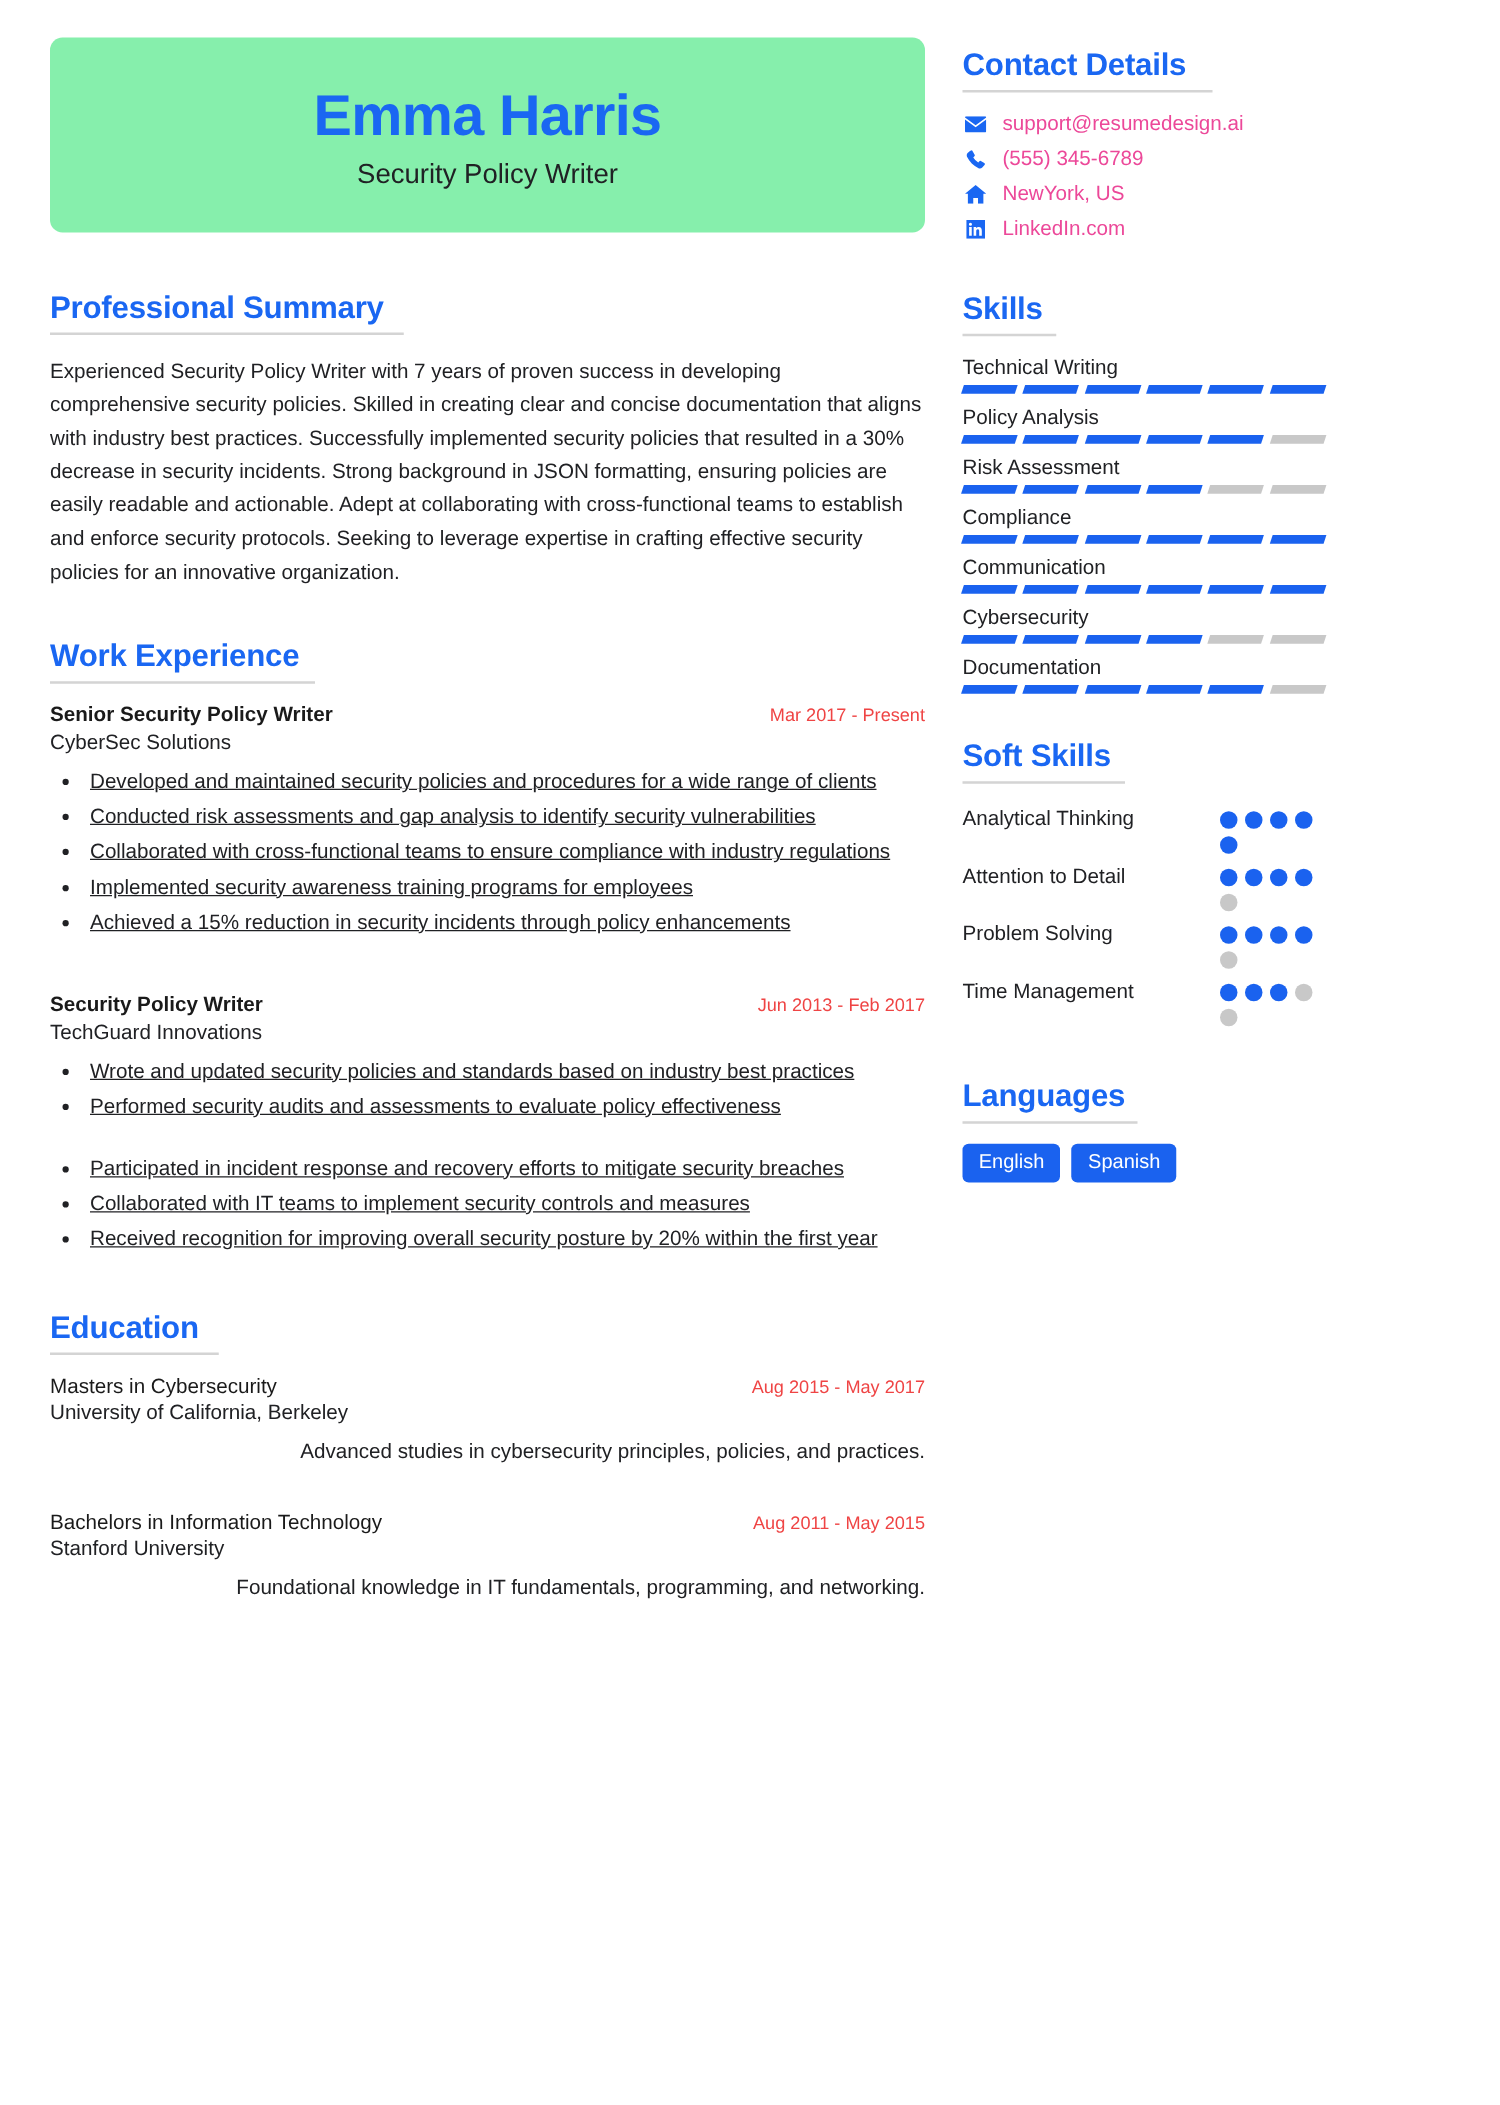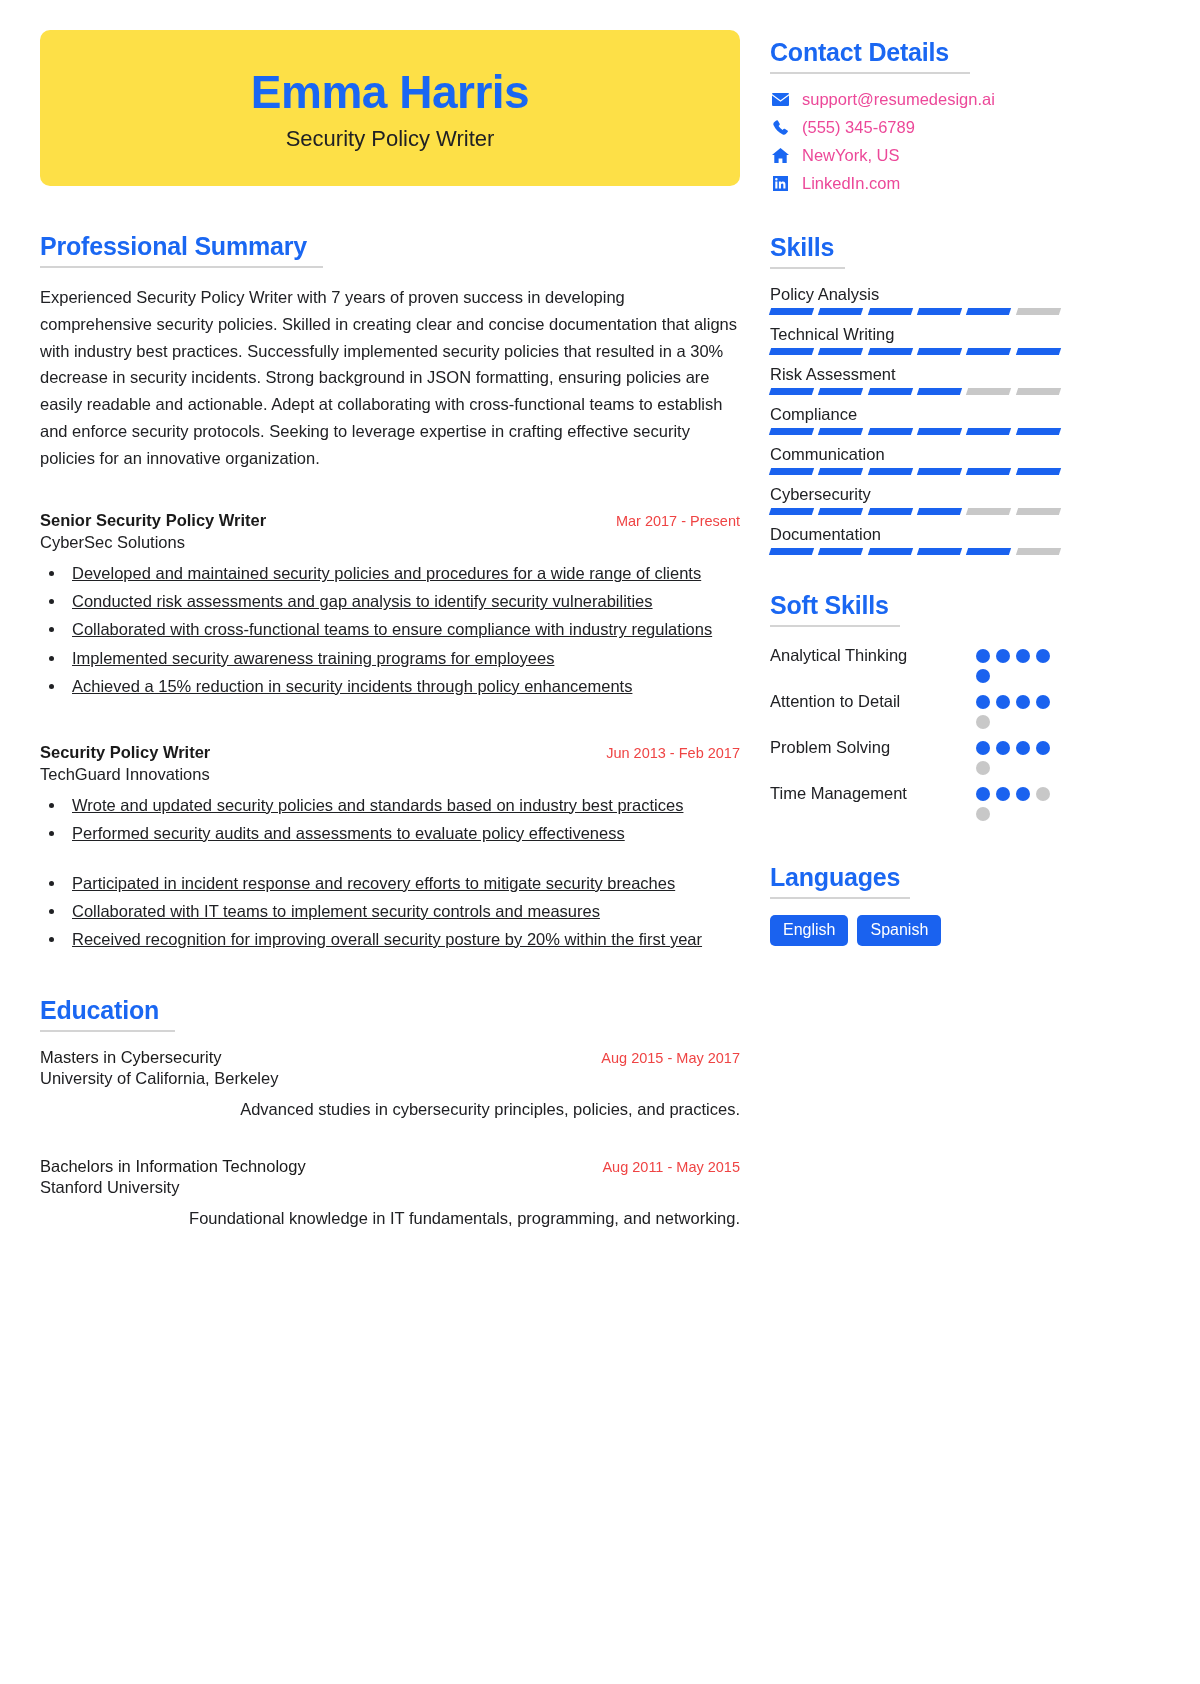--- a/index.html
+++ b/index.html
@@ -21,21 +21,21 @@
     display: flex;
     align-items: flex-start;
     padding: 30px 40px 0 40px;
     gap: 30px;
   }
   .col-main { width: 700px; flex: 0 0 700px; }
   .col-side { width: 290px; flex: 0 0 290px; padding-top: 8px; }
 
   
   .name-banner {
-    background: #fde047;
+    background: #86efac;
     border-radius: 10px;
     padding: 38px 20px 34px 20px;
     text-align: center;
     margin-bottom: 46px;
   }
   .name {
     color: #1a67f2;
     font-size: 46px;
     font-weight: 700;
     letter-spacing: -0.5px;
@@ -235,20 +235,21 @@
         <div class="name">Emma Harris</div>
         <div class="job-title">Security Policy Writer</div>
       </div>
 
       <div>
         <div class="sec-title w-summary">Professional Summary</div>
         <div class="summary">Experienced Security Policy Writer with 7 years of proven success in developing comprehensive security policies. Skilled in creating clear and concise documentation that aligns with industry best practices. Successfully implemented security policies that resulted in a 30% decrease in security incidents. Strong background in JSON formatting, ensuring policies are easily readable and actionable. Adept at collaborating with cross-functional teams to establish and enforce security protocols. Seeking to leverage expertise in crafting effective security policies for an innovative organization.</div>
       </div>
 
       <div>
+        <div class="sec-title w-work">Work Experience</div>
 
         <div class="entry">
           <div class="entry-head">
             <div class="entry-role">Senior Security Policy Writer</div>
             <div class="entry-date">Mar 2017 - Present</div>
           </div>
           <div class="entry-org">CyberSec Solutions</div>
           <ul class="bullets">
             <li>Developed and maintained security policies and procedures for a wide range of clients</li>
             <li>Conducted risk assessments and gap analysis to identify security vulnerabilities</li>
@@ -341,39 +342,39 @@
             <span>LinkedIn.com</span>
           </div>
 
         </div>
       </div>
 
       <div>
         <div class="sec-title w-skills">Skills</div>
         <div id="skills-list">
             <div class="skill-item">
+              <div class="skill-label">Technical Writing</div>
+              <div class="skill-bar">
+                <span class="seg on"></span>
+                <span class="seg on"></span>
+                <span class="seg on"></span>
+                <span class="seg on"></span>
+                <span class="seg on"></span>
+                <span class="seg on"></span>
+              </div>
+            </div>
+            <div class="skill-item">
               <div class="skill-label">Policy Analysis</div>
               <div class="skill-bar">
                 <span class="seg on"></span>
                 <span class="seg on"></span>
                 <span class="seg on"></span>
                 <span class="seg on"></span>
                 <span class="seg on"></span>
                 <span class="seg"></span>
-              </div>
-            </div>
-            <div class="skill-item">
-              <div class="skill-label">Technical Writing</div>
-              <div class="skill-bar">
-                <span class="seg on"></span>
-                <span class="seg on"></span>
-                <span class="seg on"></span>
-                <span class="seg on"></span>
-                <span class="seg on"></span>
-                <span class="seg on"></span>
               </div>
             </div>
             <div class="skill-item">
               <div class="skill-label">Risk Assessment</div>
               <div class="skill-bar">
                 <span class="seg on"></span>
                 <span class="seg on"></span>
                 <span class="seg on"></span>
                 <span class="seg on"></span>
                 <span class="seg"></span>

